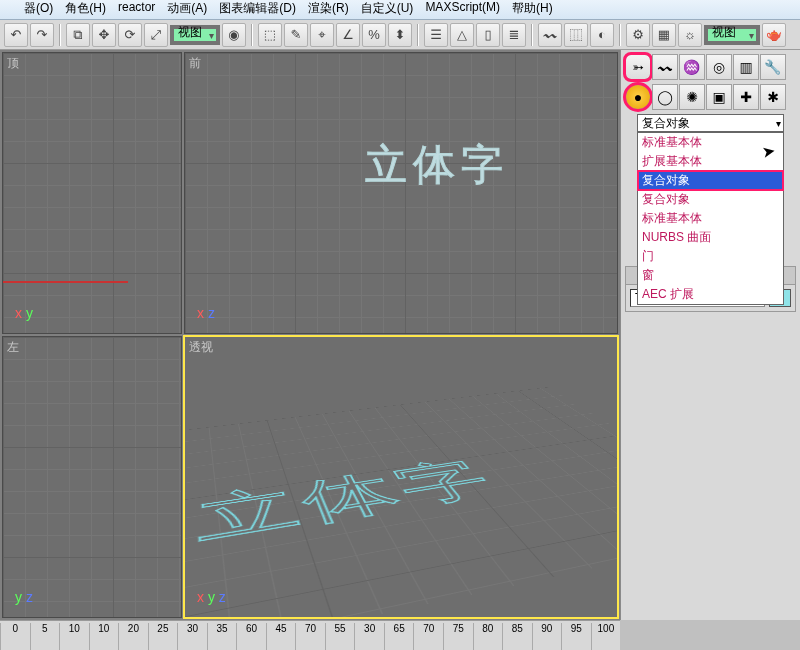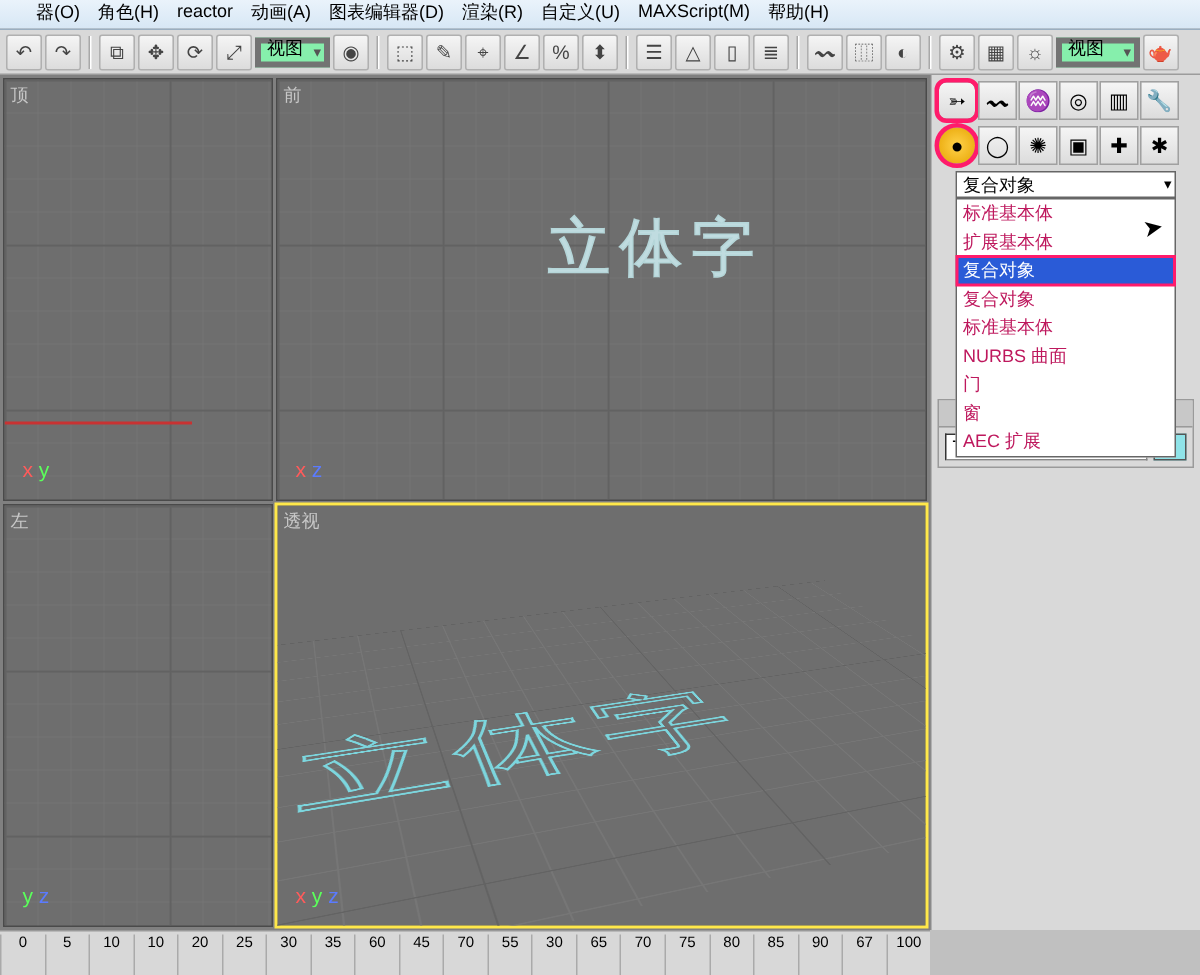--- a/index.html
+++ b/index.html
@@ -347,15 +347,15 @@
   <div class="tick">45</div>
   <div class="tick">70</div>
   <div class="tick">55</div>
   <div class="tick">30</div>
   <div class="tick">65</div>
   <div class="tick">70</div>
   <div class="tick">75</div>
   <div class="tick">80</div>
   <div class="tick">85</div>
   <div class="tick">90</div>
-  <div class="tick">67</div>
+  <div class="tick">95</div>
   <div class="tick">100</div>
 </div>
 
 </body></html>

